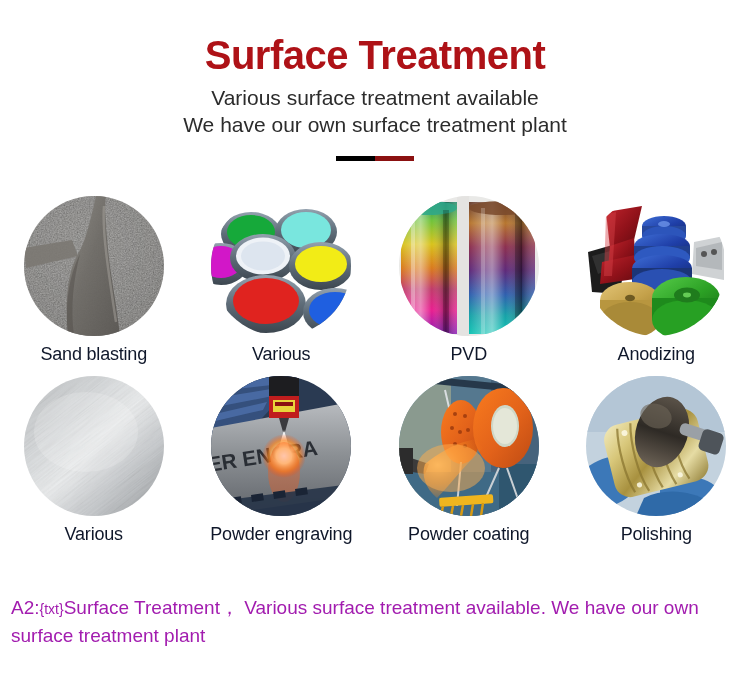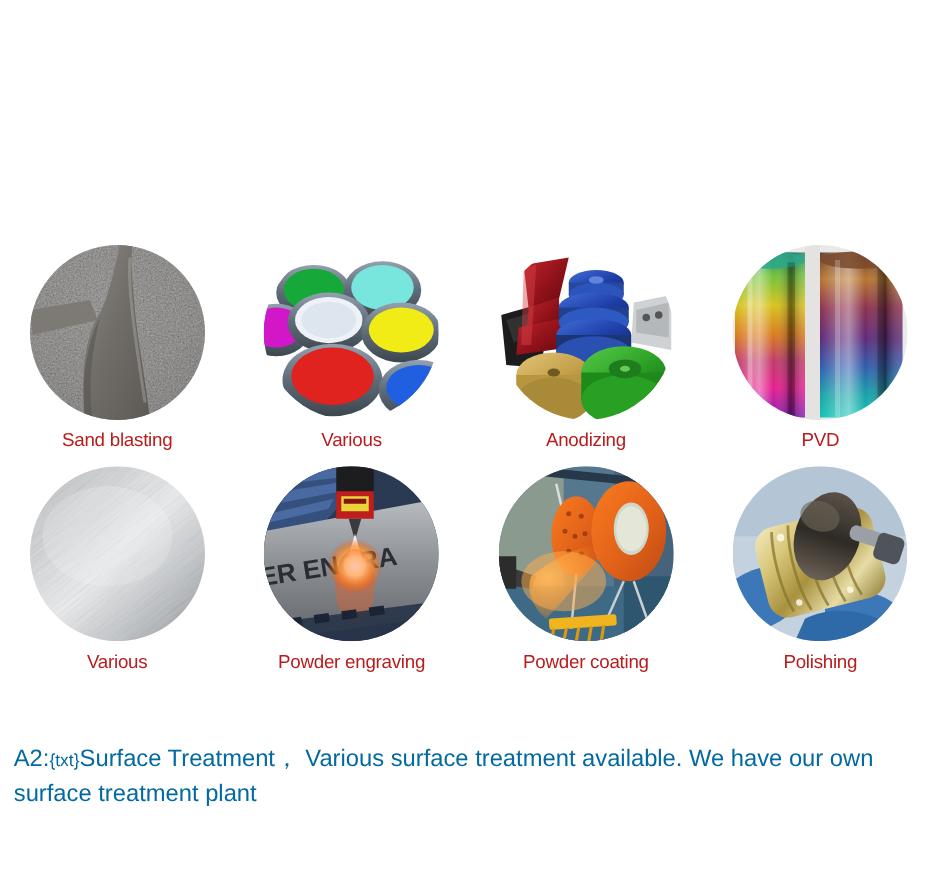--- a/index.html
+++ b/index.html
@@ -35,36 +35,47 @@
   .row2{margin-top:13px;}
   .cell{
     width:187.5px;display:flex;flex-direction:column;align-items:center;
   }
   .thumb{
     width:140px;height:140px;border-radius:50%;overflow:hidden;position:relative;
     background:#ffffff;
   }
   .thumb svg{display:block;width:140px;height:140px;}
   .caption{
-    font-size:15px;color:#b91c1c;margin-top:9px;white-space:nowrap;
+    font-size:18px;color:#0f172a;margin-top:9px;white-space:nowrap;
     line-height:1;letter-spacing:-0.2px;
   }
 
   
   .desc{
     position:absolute;left:11px;top:594px;width:728px;
-    font-size:19px;color:#0369a1;line-height:1.45;
+    font-size:19px;color:#a21caf;line-height:1.45;
   }
   .desc .small{font-size:14px;}
 </style>
 </head>
 <body>
 
 <div class="page">
 
+  <div class="header">
+    <h1 class="title">Surface Treatment</h1>
+    <div class="subtitle">
+      <span class="sub-line">Various surface treatment available</span>
+      <span class="sub-line">We have our own surface treatment plant</span>
+    </div>
+    <div class="divider">
+      <div class="divider-left"></div>
+      <div class="divider-right"></div>
+    </div>
+  </div>
 
   <div class="grid">
 
     <div class="row">
 
       <div class="cell">
         <div class="thumb">
           <svg viewBox="0 0 140 140">
             <defs>
               <radialGradient id="sbBg" cx="45%" cy="35%" r="75%">
@@ -124,20 +135,70 @@
               <ellipse cx="110" cy="68" rx="26" ry="18" fill="#f2ec16"></ellipse>
 
               <ellipse cx="55" cy="108" rx="40" ry="29" fill="url(#tin)"></ellipse>
               <ellipse cx="55" cy="105" rx="33" ry="23" fill="#e0231f"></ellipse>
               <ellipse cx="124" cy="116" rx="32" ry="24" fill="url(#tin)"></ellipse>
               <ellipse cx="124" cy="114" rx="26" ry="18" fill="#1f5fe0"></ellipse>
             </g>
           </svg>
         </div>
         <div class="caption">Various</div>
+      </div>
+
+      <div class="cell">
+        <div class="thumb">
+          <svg viewBox="0 0 140 140">
+            <defs>
+              <linearGradient id="pvdA" x1="0" y1="0" x2="0" y2="1">
+                <stop offset="0%" stop-color="#1f8a6e"></stop>
+                <stop offset="14%" stop-color="#6fc23a"></stop>
+                <stop offset="32%" stop-color="#d8c21a"></stop>
+                <stop offset="50%" stop-color="#d97a1b"></stop>
+                <stop offset="66%" stop-color="#c03a6a"></stop>
+                <stop offset="82%" stop-color="#e81e8f"></stop>
+                <stop offset="100%" stop-color="#8b1bb5"></stop>
+              </linearGradient>
+              <linearGradient id="pvdB" x1="0" y1="0" x2="0" y2="1">
+                <stop offset="0%" stop-color="#6a4032"></stop>
+                <stop offset="16%" stop-color="#b7762f"></stop>
+                <stop offset="34%" stop-color="#8c3050"></stop>
+                <stop offset="52%" stop-color="#5e2a7a"></stop>
+                <stop offset="70%" stop-color="#2f5fae"></stop>
+                <stop offset="86%" stop-color="#17a2a8"></stop>
+                <stop offset="100%" stop-color="#12c3b4"></stop>
+              </linearGradient>
+              <linearGradient id="pvdShine" x1="0" y1="0" x2="1" y2="0">
+                <stop offset="0%" stop-color="#ffffff" stop-opacity="0.0"></stop>
+                <stop offset="35%" stop-color="#ffffff" stop-opacity="0.45"></stop>
+                <stop offset="55%" stop-color="#ffffff" stop-opacity="0.0"></stop>
+                <stop offset="80%" stop-color="#000000" stop-opacity="0.35"></stop>
+                <stop offset="100%" stop-color="#ffffff" stop-opacity="0.15"></stop>
+              </linearGradient>
+            </defs>
+            <rect width="140" height="140" fill="#e9e9e7"></rect>
+            <g>
+              <rect x="2" y="6" width="56" height="132" fill="url(#pvdA)"></rect>
+              <rect x="2" y="6" width="56" height="132" fill="url(#pvdShine)"></rect>
+              <ellipse cx="30" cy="12" rx="28" ry="7" fill="#2ea88a" opacity="0.85"></ellipse>
+              <rect x="70" y="6" width="66" height="132" fill="url(#pvdB)"></rect>
+              <rect x="70" y="6" width="66" height="132" fill="url(#pvdShine)"></rect>
+              <ellipse cx="103" cy="12" rx="33" ry="7" fill="#7a4a2c" opacity="0.85"></ellipse>
+              <rect x="58" y="0" width="12" height="140" fill="#e4e3e1"></rect>
+
+              <rect x="12" y="12" width="4" height="126" fill="#ffffff" opacity="0.3"></rect>
+              <rect x="44" y="14" width="6" height="124" fill="#000000" opacity="0.22"></rect>
+              <rect x="82" y="12" width="4" height="126" fill="#ffffff" opacity="0.22"></rect>
+              <rect x="116" y="14" width="7" height="124" fill="#000000" opacity="0.25"></rect>
+            </g>
+          </svg>
+        </div>
+        <div class="caption">PVD</div>
       </div>
 
       <div class="cell">
         <div class="thumb">
           <svg viewBox="0 0 140 140">
             <defs>
               <linearGradient id="anoRed" x1="0" y1="0" x2="1" y2="1">
                 <stop offset="0%" stop-color="#c1232c"></stop>
                   <stop offset="55%" stop-color="#8e1119"></stop>
                   <stop offset="100%" stop-color="#5e0a10"></stop>
@@ -191,70 +252,20 @@
             <ellipse cx="44" cy="102" rx="5" ry="3.2" fill="#6e5a22"></ellipse>
 
             <ellipse cx="100" cy="102" rx="34" ry="21" fill="url(#anoGreen)"></ellipse>
             <rect x="66" y="102" width="68" height="22" fill="#1e8a1c"></rect>
             <ellipse cx="100" cy="124" rx="34" ry="20" fill="#27a023"></ellipse>
             <ellipse cx="101" cy="99" rx="13" ry="7.5" fill="#1f7c1d"></ellipse>
             <ellipse cx="101" cy="99" rx="4" ry="2.4" fill="#64cc55"></ellipse>
           </svg>
         </div>
         <div class="caption">Anodizing</div>
-      </div>
-
-      <div class="cell">
-        <div class="thumb">
-          <svg viewBox="0 0 140 140">
-            <defs>
-              <linearGradient id="pvdA" x1="0" y1="0" x2="0" y2="1">
-                <stop offset="0%" stop-color="#1f8a6e"></stop>
-                <stop offset="14%" stop-color="#6fc23a"></stop>
-                <stop offset="32%" stop-color="#d8c21a"></stop>
-                <stop offset="50%" stop-color="#d97a1b"></stop>
-                <stop offset="66%" stop-color="#c03a6a"></stop>
-                <stop offset="82%" stop-color="#e81e8f"></stop>
-                <stop offset="100%" stop-color="#8b1bb5"></stop>
-              </linearGradient>
-              <linearGradient id="pvdB" x1="0" y1="0" x2="0" y2="1">
-                <stop offset="0%" stop-color="#6a4032"></stop>
-                <stop offset="16%" stop-color="#b7762f"></stop>
-                <stop offset="34%" stop-color="#8c3050"></stop>
-                <stop offset="52%" stop-color="#5e2a7a"></stop>
-                <stop offset="70%" stop-color="#2f5fae"></stop>
-                <stop offset="86%" stop-color="#17a2a8"></stop>
-                <stop offset="100%" stop-color="#12c3b4"></stop>
-              </linearGradient>
-              <linearGradient id="pvdShine" x1="0" y1="0" x2="1" y2="0">
-                <stop offset="0%" stop-color="#ffffff" stop-opacity="0.0"></stop>
-                <stop offset="35%" stop-color="#ffffff" stop-opacity="0.45"></stop>
-                <stop offset="55%" stop-color="#ffffff" stop-opacity="0.0"></stop>
-                <stop offset="80%" stop-color="#000000" stop-opacity="0.35"></stop>
-                <stop offset="100%" stop-color="#ffffff" stop-opacity="0.15"></stop>
-              </linearGradient>
-            </defs>
-            <rect width="140" height="140" fill="#e9e9e7"></rect>
-            <g>
-              <rect x="2" y="6" width="56" height="132" fill="url(#pvdA)"></rect>
-              <rect x="2" y="6" width="56" height="132" fill="url(#pvdShine)"></rect>
-              <ellipse cx="30" cy="12" rx="28" ry="7" fill="#2ea88a" opacity="0.85"></ellipse>
-              <rect x="70" y="6" width="66" height="132" fill="url(#pvdB)"></rect>
-              <rect x="70" y="6" width="66" height="132" fill="url(#pvdShine)"></rect>
-              <ellipse cx="103" cy="12" rx="33" ry="7" fill="#7a4a2c" opacity="0.85"></ellipse>
-              <rect x="58" y="0" width="12" height="140" fill="#e4e3e1"></rect>
-
-              <rect x="12" y="12" width="4" height="126" fill="#ffffff" opacity="0.3"></rect>
-              <rect x="44" y="14" width="6" height="124" fill="#000000" opacity="0.22"></rect>
-              <rect x="82" y="12" width="4" height="126" fill="#ffffff" opacity="0.22"></rect>
-              <rect x="116" y="14" width="7" height="124" fill="#000000" opacity="0.25"></rect>
-            </g>
-          </svg>
-        </div>
-        <div class="caption">PVD</div>
       </div>
 
     </div>
 
     <div class="row row2">
 
       <div class="cell">
         <div class="thumb">
           <svg viewBox="0 0 140 140">
             <defs>

